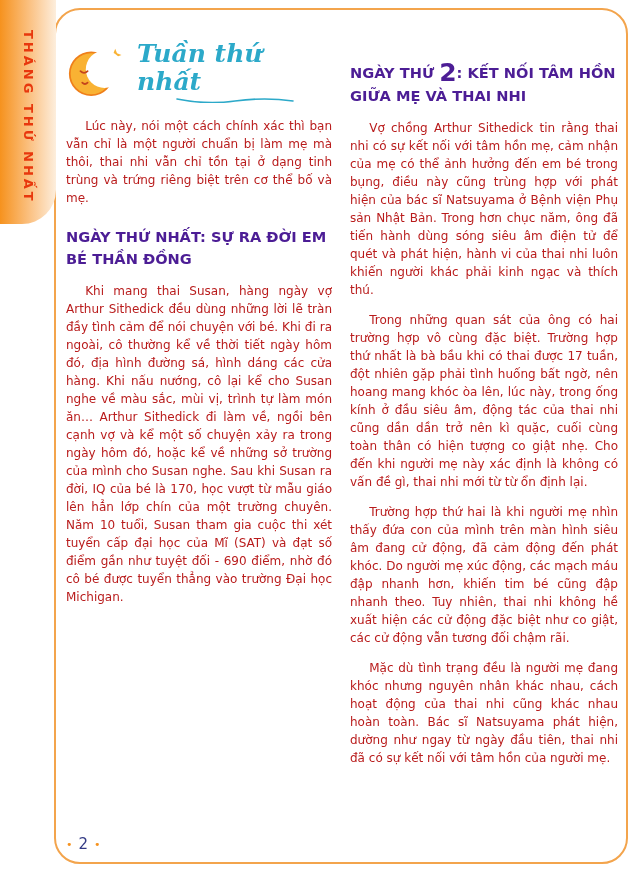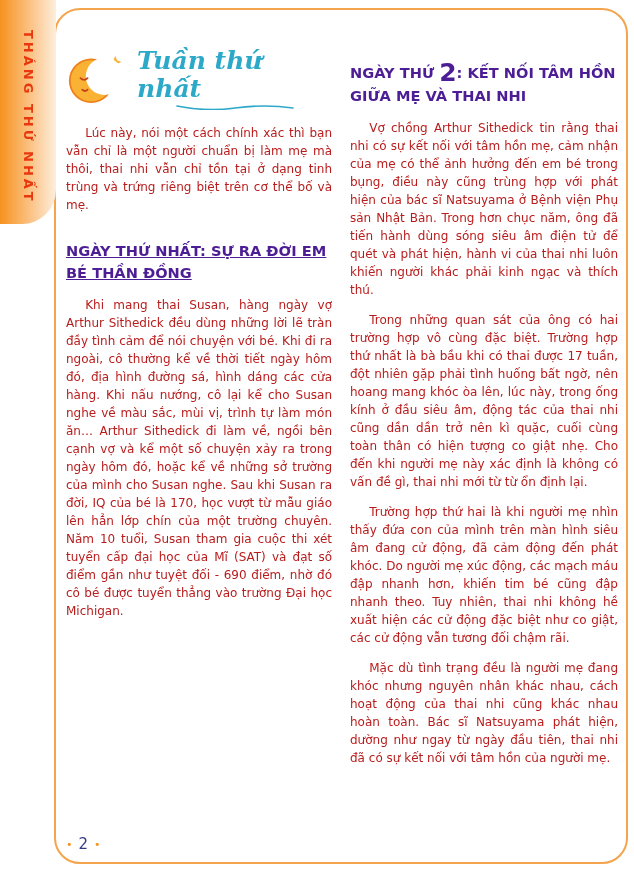--- a/index.html
+++ b/index.html
@@ -37,21 +37,21 @@
     color: #e8380d;
     font-weight: bold;
     font-size: 13px;
     letter-spacing: 3px;
     white-space: nowrap;
   }
 
   
   .col-left {
     position: absolute;
-    left: 66px; top: 47px;
+    left: 66px; top: 40px;
     width: 266px;
   }
   .col-right {
     position: absolute;
     left: 350px; top: 60px;
     width: 268px;
   }
 
   .week-header {
     display: flex;
@@ -79,21 +79,21 @@
     margin: 12px 0 5px 0;
   }
 
   h2.section-heading {
     color: #4c1d95;
     font-size: 14.6px;
     font-weight: bold;
     line-height: 1.5;
     margin: 0 0 9px 0;
   }
-  .col-left h2.section-heading { margin-top: 26px; text-decoration: underline; }
+  .col-left h2.section-heading { margin-top: 19px; }
   .big-num {
     font-size: 25px;
     line-height: 1;
     vertical-align: -3px;
   }
 
   
   .page-footer {
     position: absolute;
     left: 66px; bottom: 17px;

